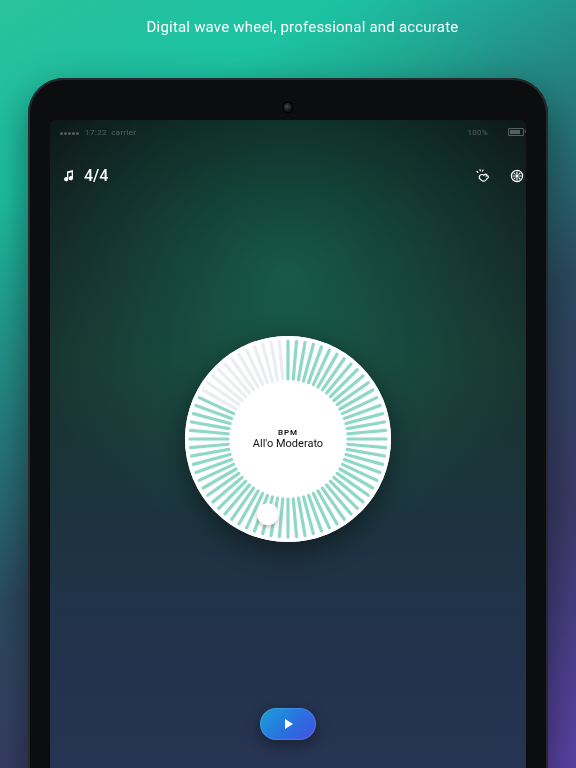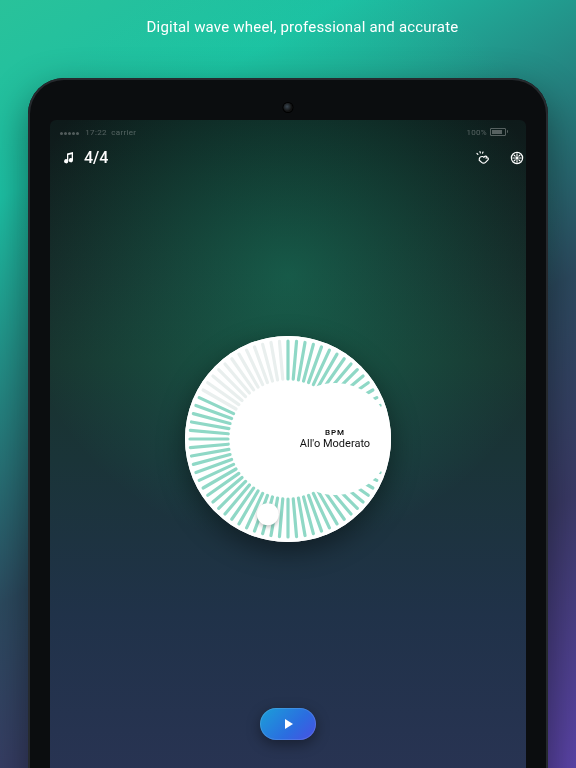--- a/index.html
+++ b/index.html
@@ -29,46 +29,46 @@
   }
   .screen{
     position:absolute;left:22px;right:22px;top:42px;bottom:0;
     border-radius:6px;overflow:hidden;
     background:
       radial-gradient(circle at 50% 22%, rgba(25,220,160,.28) 0%, rgba(25,220,160,0) 45%),
       linear-gradient(180deg,#0e1a1a 0%,#162827 22%,#18332e 34%,#1a3438 48%,#203249 70%,#2b3456 100%);
   }
   
   .statusbar{
-    height:16px;padding:4px 20px 0 10px;display:flex;justify-content:space-between;align-items:center;
+    height:16px;padding:4px 2px 0 10px;display:flex;justify-content:space-between;align-items:center;
     color:rgba(255,255,255,.28);font-size:8px;letter-spacing:.3px;
   }
   .statusbar .dots{display:inline-flex;gap:1px;margin-right:4px}
   .statusbar .dots i{width:3px;height:3px;border-radius:50%;background:rgba(255,255,255,.28);display:inline-block}
-  .statusbar .batt{display:inline-flex;align-items:center;gap:3px}
+  .statusbar .batt{display:inline-flex;align-items:center;gap:20px}
   .statusbar .batt .b{width:14px;height:6px;border:1px solid rgba(255,255,255,.3);border-radius:1px;position:relative}
   .statusbar .batt .b::after{content:"";position:absolute;right:-3px;top:1px;width:1.5px;height:3px;background:rgba(255,255,255,.3);border-radius:0 1px 1px 0}
   .statusbar .batt .f{position:absolute;left:1px;top:1px;bottom:1px;width:70%;background:rgba(255,255,255,.3)}
   
   .topbar{
     display:flex;align-items:center;justify-content:space-between;
-    padding:8px 0 0 14px;color:#fff;
+    padding:8px 0 0 14px;color:#fff;margin-top:18px;
   }
   .topbar-left{display:flex;align-items:center;gap:8px}
   .note-icon svg,.tap-icon svg,.gear-icon svg{display:block}
   .timesig{font-size:16px;font-weight:500;color:#fff}
   .topbar-right{display:flex;align-items:center;gap:16px}
   .iconbtn{cursor:pointer}
   
   .wheel-wrap{
     position:absolute;left:50%;top:45%;transform:translate(-50%,-50%);
     width:206px;height:206px;border-radius:50%;
     background:#ffffff;
     box-shadow:0 8px 28px rgba(0,0,0,.45);
-    display:flex;align-items:center;justify-content:flex-end;
+    display:flex;align-items:center;justify-content:center;
   }
   .wheel-ticks{position:absolute;inset:0}
   .center{
     width:112px;height:112px;border-radius:50%;background:#fff;
     display:flex;flex-direction:column;align-items:center;justify-content:center;
     position:relative;z-index:2;
   }
   .bpm-label{font-size:8px;letter-spacing:1px;color:#111;font-weight:600}
   .bpm-value{font-size:36px;font-weight:400;color:#111;line-height:1;margin:2px 0 2px}
   .tempo-name{font-size:11px;color:#111}

